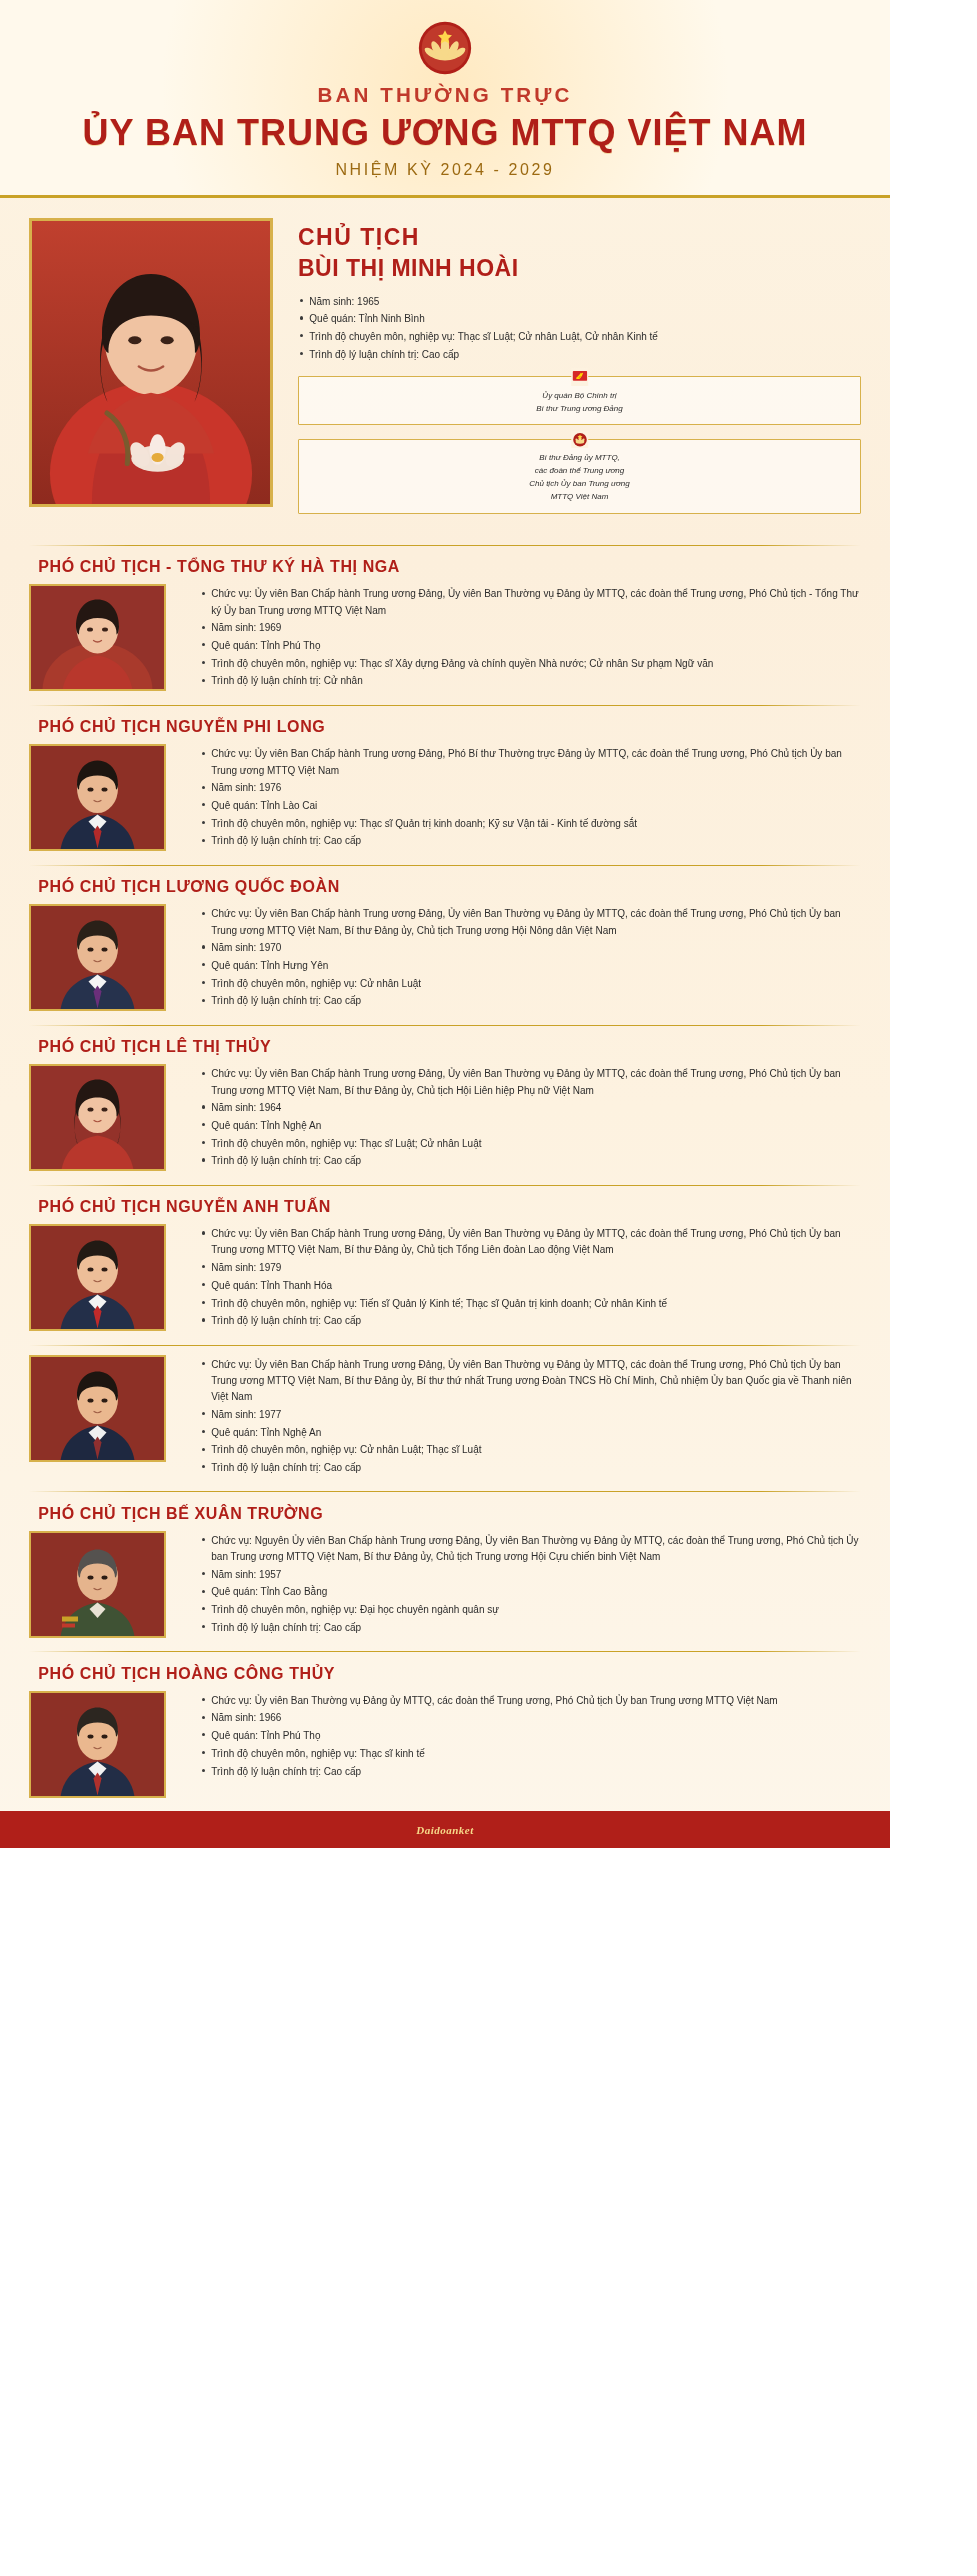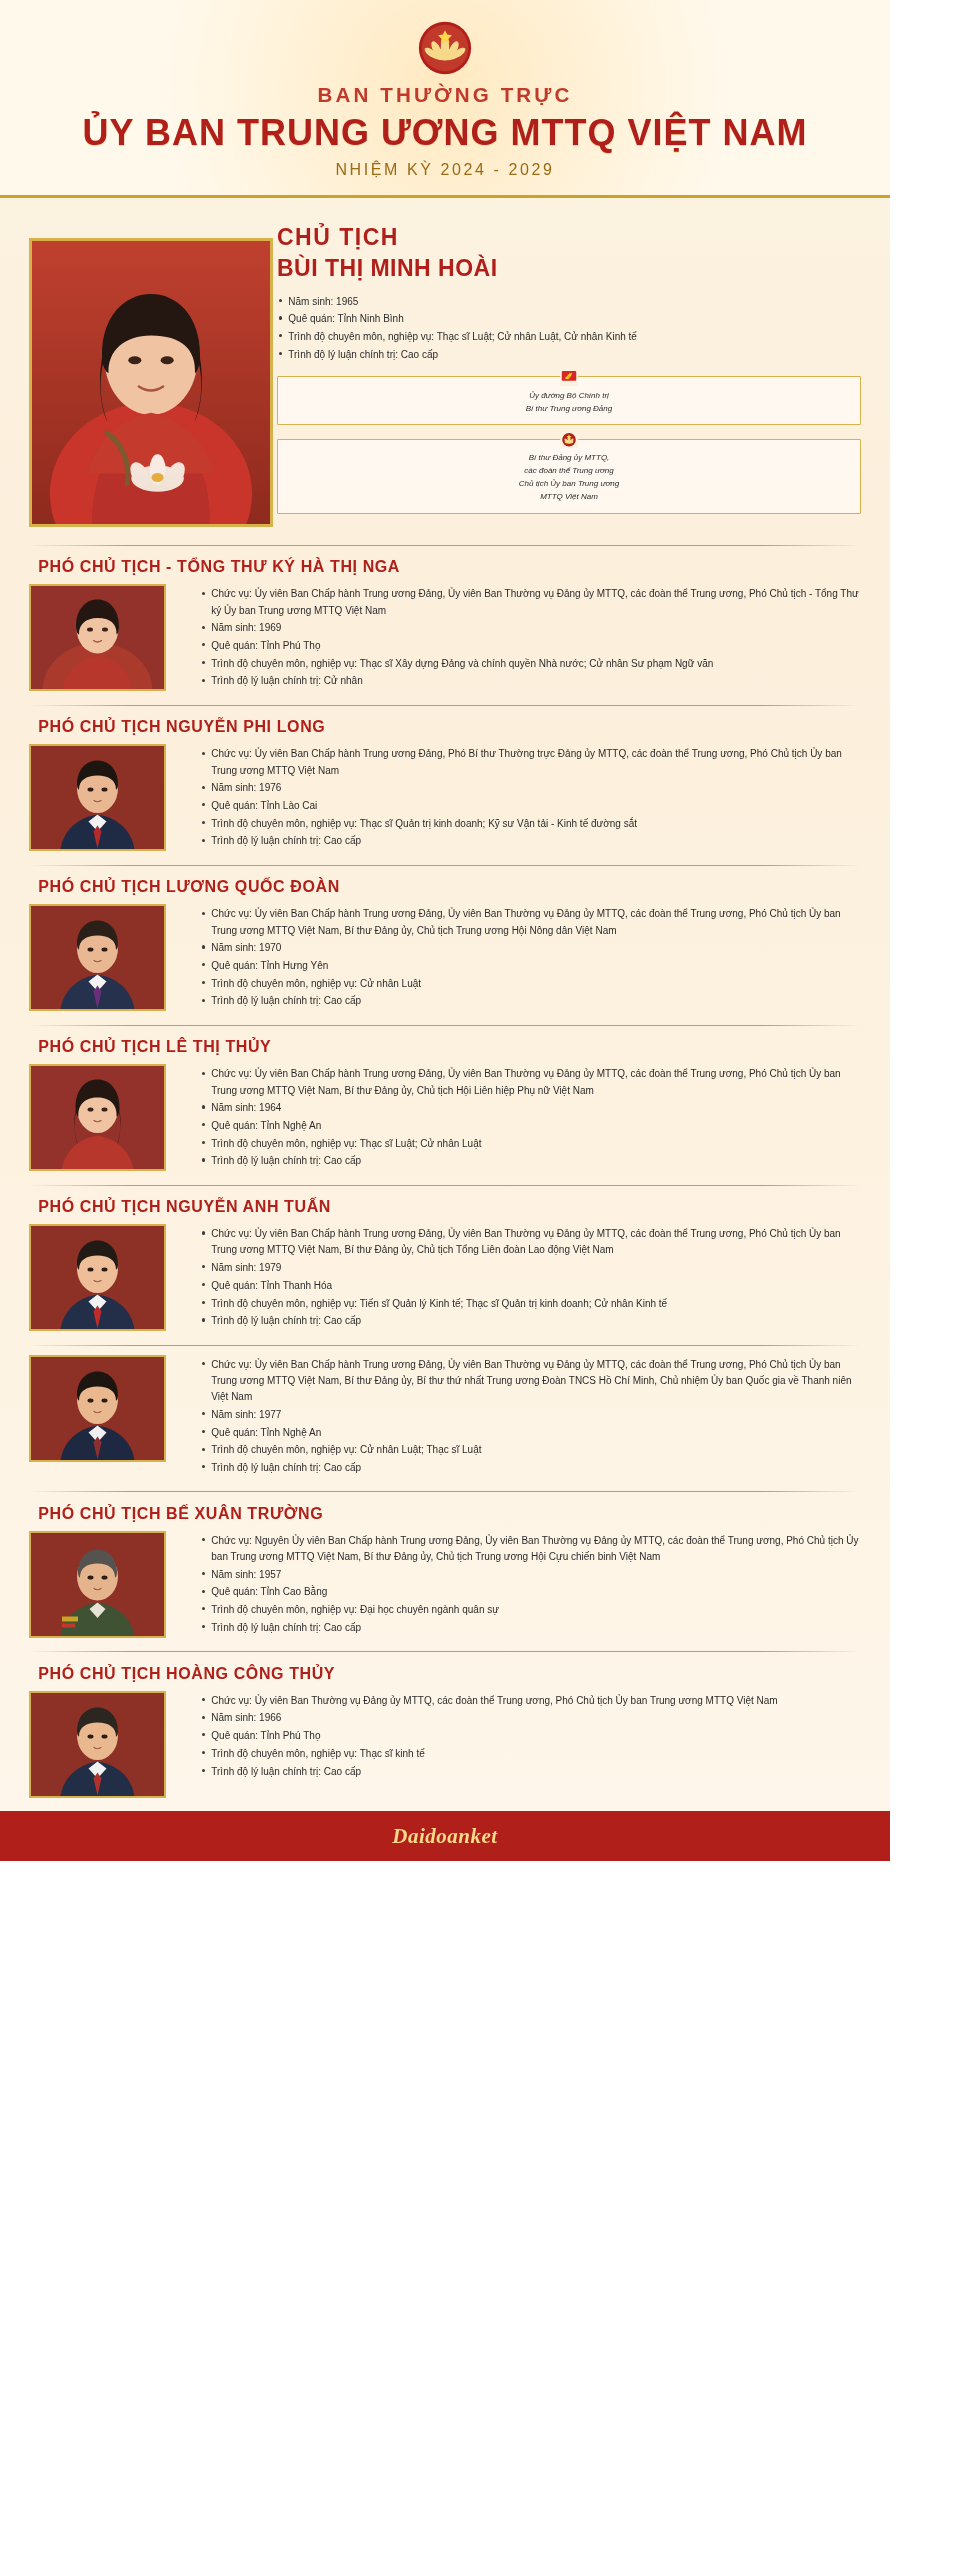--- a/index.html
+++ b/index.html
@@ -59,22 +59,22 @@
     font-size: 16px;
     font-weight: normal;
     letter-spacing: 2.6px;
     position: relative; z-index: 2;
   }
 
   
   .chair {
     display: flex;
     padding: 20.6px 29px 17.5px 29px;
-    gap: 4px;
-    align-items: flex-end;
+    gap: 25px;
+    align-items: flex-start;
     position: relative;
   }
   .chair-photo {
     width: 244px;
     height: 289px;
     flex: none;
     border: 3.6px solid #d7b14b;
     background: #b9422f;
     overflow: hidden;
     position: relative;
@@ -172,21 +172,21 @@
   }
 
   
   .footer {
     background: #b01f19;
     padding: 13.4px 0 11.3px 0;
     text-align: center;
   }
   .footer-logo {
     color: #f7d98a;
-    font-size: 21px;
+    font-size: 11px;
     font-weight: bold;
     letter-spacing: 0.5px;
     font-family: "Liberation Serif", serif;
     font-style: italic;
   }
 
   
   .portrait { width: 100%; height: 100%; display: block; }
 </style>
 </head>
@@ -256,21 +256,21 @@
       </ul>
       <div class="chair-boxes">
         <div class="chair-box">
           <div class="box-icon">
             <svg viewBox="0 0 32 32" width="15.5" height="15.5" aria-hidden="true">
               <rect x="1" y="4" width="30" height="20" rx="2" fill="#d62828"></rect>
               <path d="M9 19l12-10M9 19c5 2 9-1 12-10" stroke="#ffd500" stroke-width="2.4" fill="none" stroke-linecap="round"></path>
               <rect x="14" y="7" width="2.4" height="13" transform="rotate(38 15 13)" fill="#ffd500"></rect>
             </svg>
           </div>
-          <p>Ủy đường Bộ Chính trị</p>
+          <p>Ủy quán Bộ Chính trị</p>
           <p>Bí thư Trung ương Đảng</p>
         </div>
         <div class="chair-box">
           <div class="box-icon">
             <svg viewBox="0 0 32 32" width="15.5" height="15.5" aria-hidden="true">
               <circle cx="16" cy="16" r="14" fill="#b01f19"></circle>
               <ellipse cx="16" cy="20" rx="9" ry="4" fill="#f7d98a"></ellipse>
               <ellipse cx="16" cy="16" rx="3" ry="6" fill="#f7d98a"></ellipse>
               <ellipse cx="10" cy="18" rx="2.6" ry="5" transform="rotate(-30 10 18)" fill="#f7d98a"></ellipse>
               <ellipse cx="22" cy="18" rx="2.6" ry="5" transform="rotate(30 22 18)" fill="#f7d98a"></ellipse>

